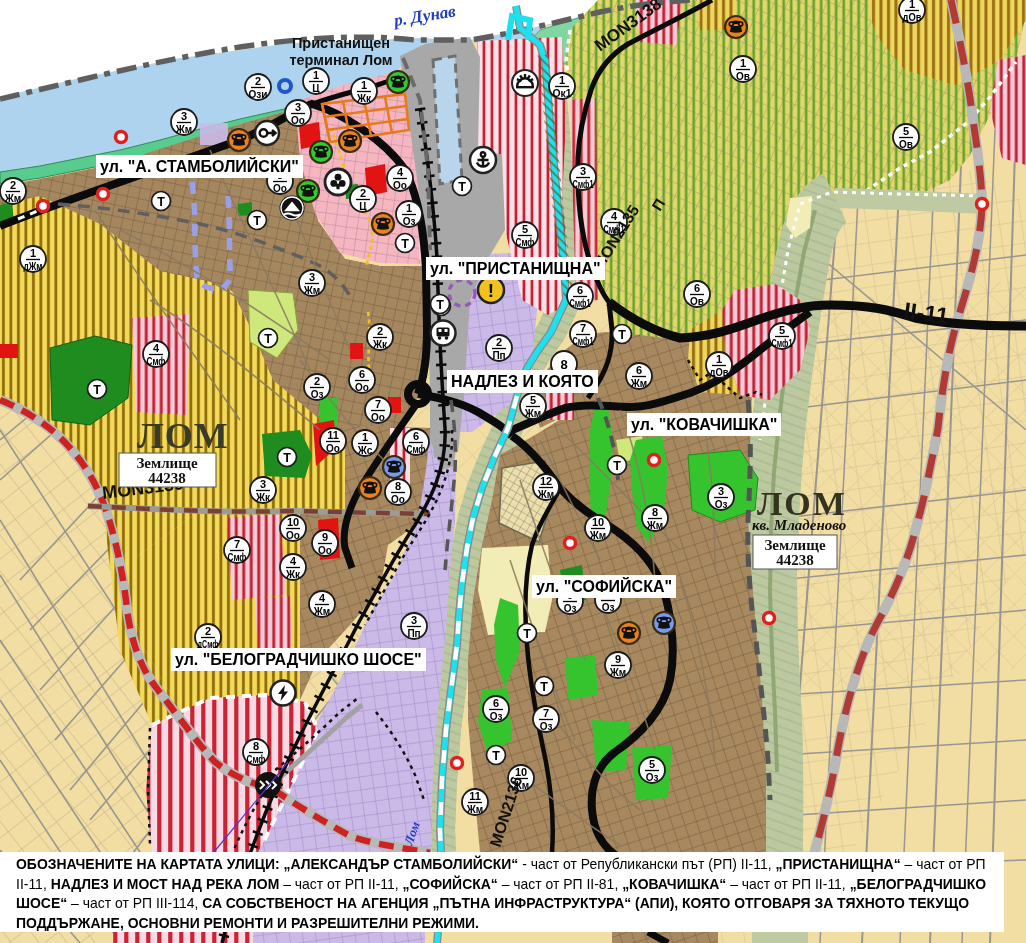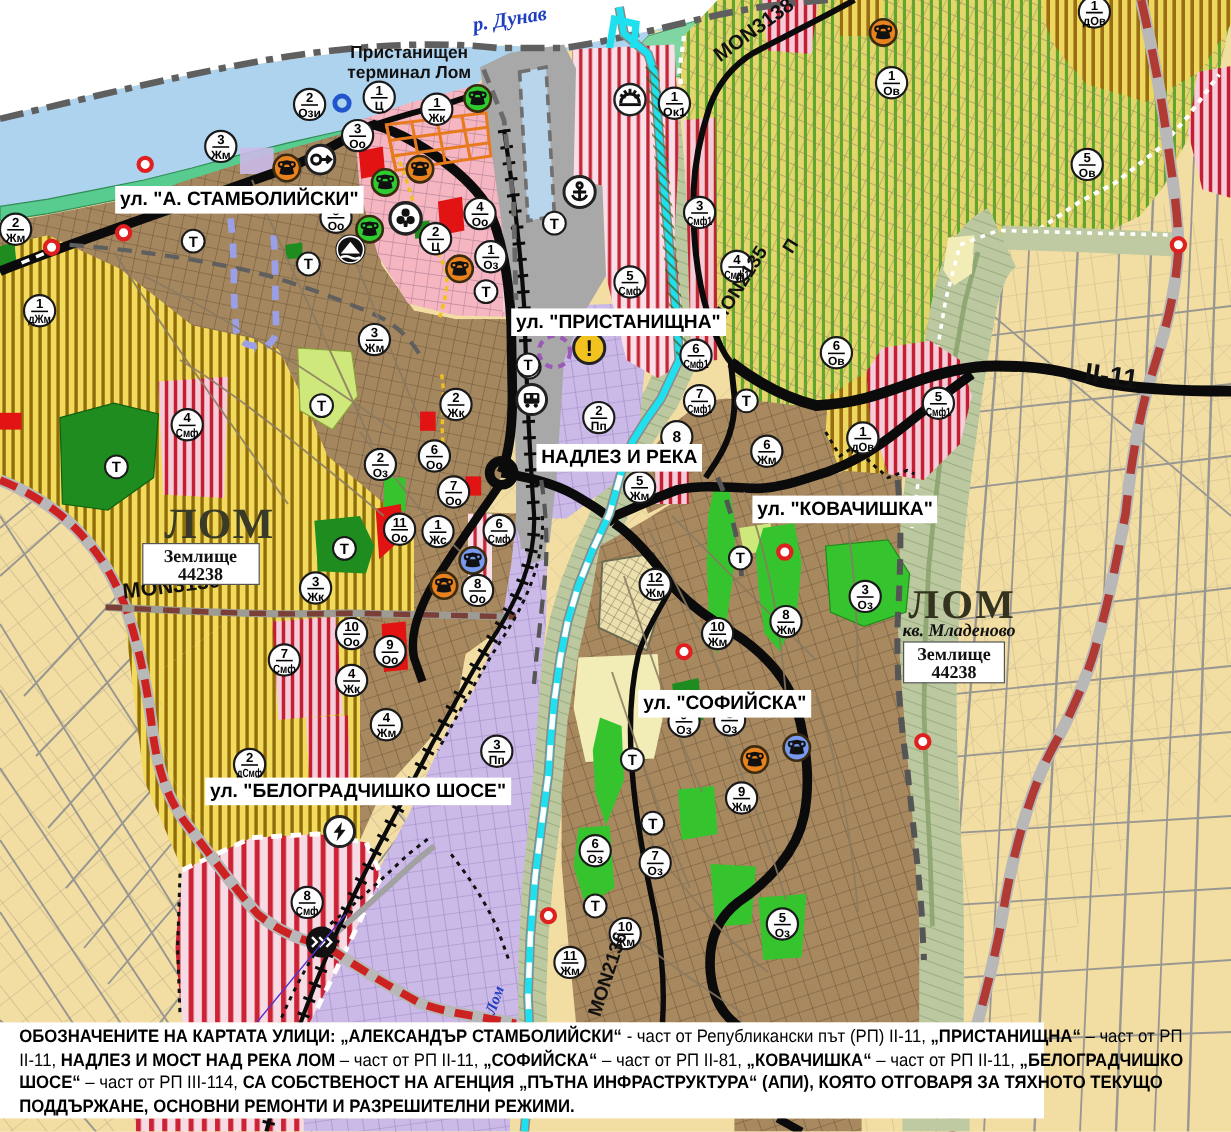--- a/index.html
+++ b/index.html
@@ -1,17 +1,17 @@
 <!DOCTYPE html>
 <html><head><meta charset="utf-8">
 <style>
 html,body{margin:0;padding:0}
 #map{position:relative;width:1026px;height:943px;overflow:hidden;background:#f2dda2;font-family:"Liberation Sans",sans-serif}
 .lbl{position:absolute;background:#fff;color:#000;font-weight:bold;font-size:16px;line-height:23px;white-space:nowrap;padding:0 4px}
-.band{position:absolute;left:0;top:852px;width:870px;height:80px;background:#fff;color:#000;font-size:15px;line-height:19.6px;padding:2px 0 0 16px;box-sizing:border-box}
+.band{position:absolute;left:0;top:852px;width:1004px;height:80px;background:#fff;color:#000;font-size:15px;line-height:19.6px;padding:2px 0 0 16px;box-sizing:border-box}
 .band div{white-space:nowrap;transform:scaleX(0.93);transform-origin:0 0}
 .band b{font-weight:bold}
 </style></head><body>
 <div id="map">
 <svg width="1026" height="943" viewBox="0 0 1026 943">
 <defs>
 <pattern id="patYellow" width="7.5" height="7.5" patternUnits="userSpaceOnUse">
           <rect width="7.5" height="7.5" fill="#f2da5c"></rect>
           <rect x="2" width="2.8" height="7.5" fill="#8f6c08"></rect>
         </pattern>
@@ -1108,21 +1108,21 @@
 
 <rect x="752" y="932" width="56" height="11" fill="#bfcaa3"></rect>
 
 <path d="M214,852 L288,762" stroke="#5533cc" stroke-width="1.2" fill="none"></path>
 </svg>
 
 <div class="lbl" style="left:96px;top:155px">ул. "А. СТАМБОЛИЙСКИ"</div>
 
 <div class="lbl" style="left:426px;top:257px">ул. "ПРИСТАНИЩНА"</div>
 
-<div class="lbl" style="left:447px;top:370px">НАДЛЕЗ И РЕКА</div>
+<div class="lbl" style="left:447px;top:370px">НАДЛЕЗ И КОЯТО</div>
 
 <div class="lbl" style="left:627px;top:413px">ул. "КОВАЧИШКА"</div>
 
 <div class="lbl" style="left:532px;top:575px">ул. "СОФИЙСКА"</div>
 
 <div class="lbl" style="left:171px;top:648px">ул. "БЕЛОГРАДЧИШКО ШОСЕ"</div>
 
 <div class="band">
       <div><b>ОБОЗНАЧЕНИТЕ НА КАРТАТА УЛИЦИ: „АЛЕКСАНДЪР СТАМБОЛИЙСКИ“</b> - част от Републикански път (РП) II-11, <b>„ПРИСТАНИЩНА“</b> – част от РП</div>
       <div>II-11, <b>НАДЛЕЗ И МОСТ НАД РЕКА ЛОМ</b> – част от РП II-11, <b>„СОФИЙСКА“</b> – част от РП II-81, <b>„КОВАЧИШКА“</b> – част от РП II-11, <b>„БЕЛОГРАДЧИШКО</b></div>

